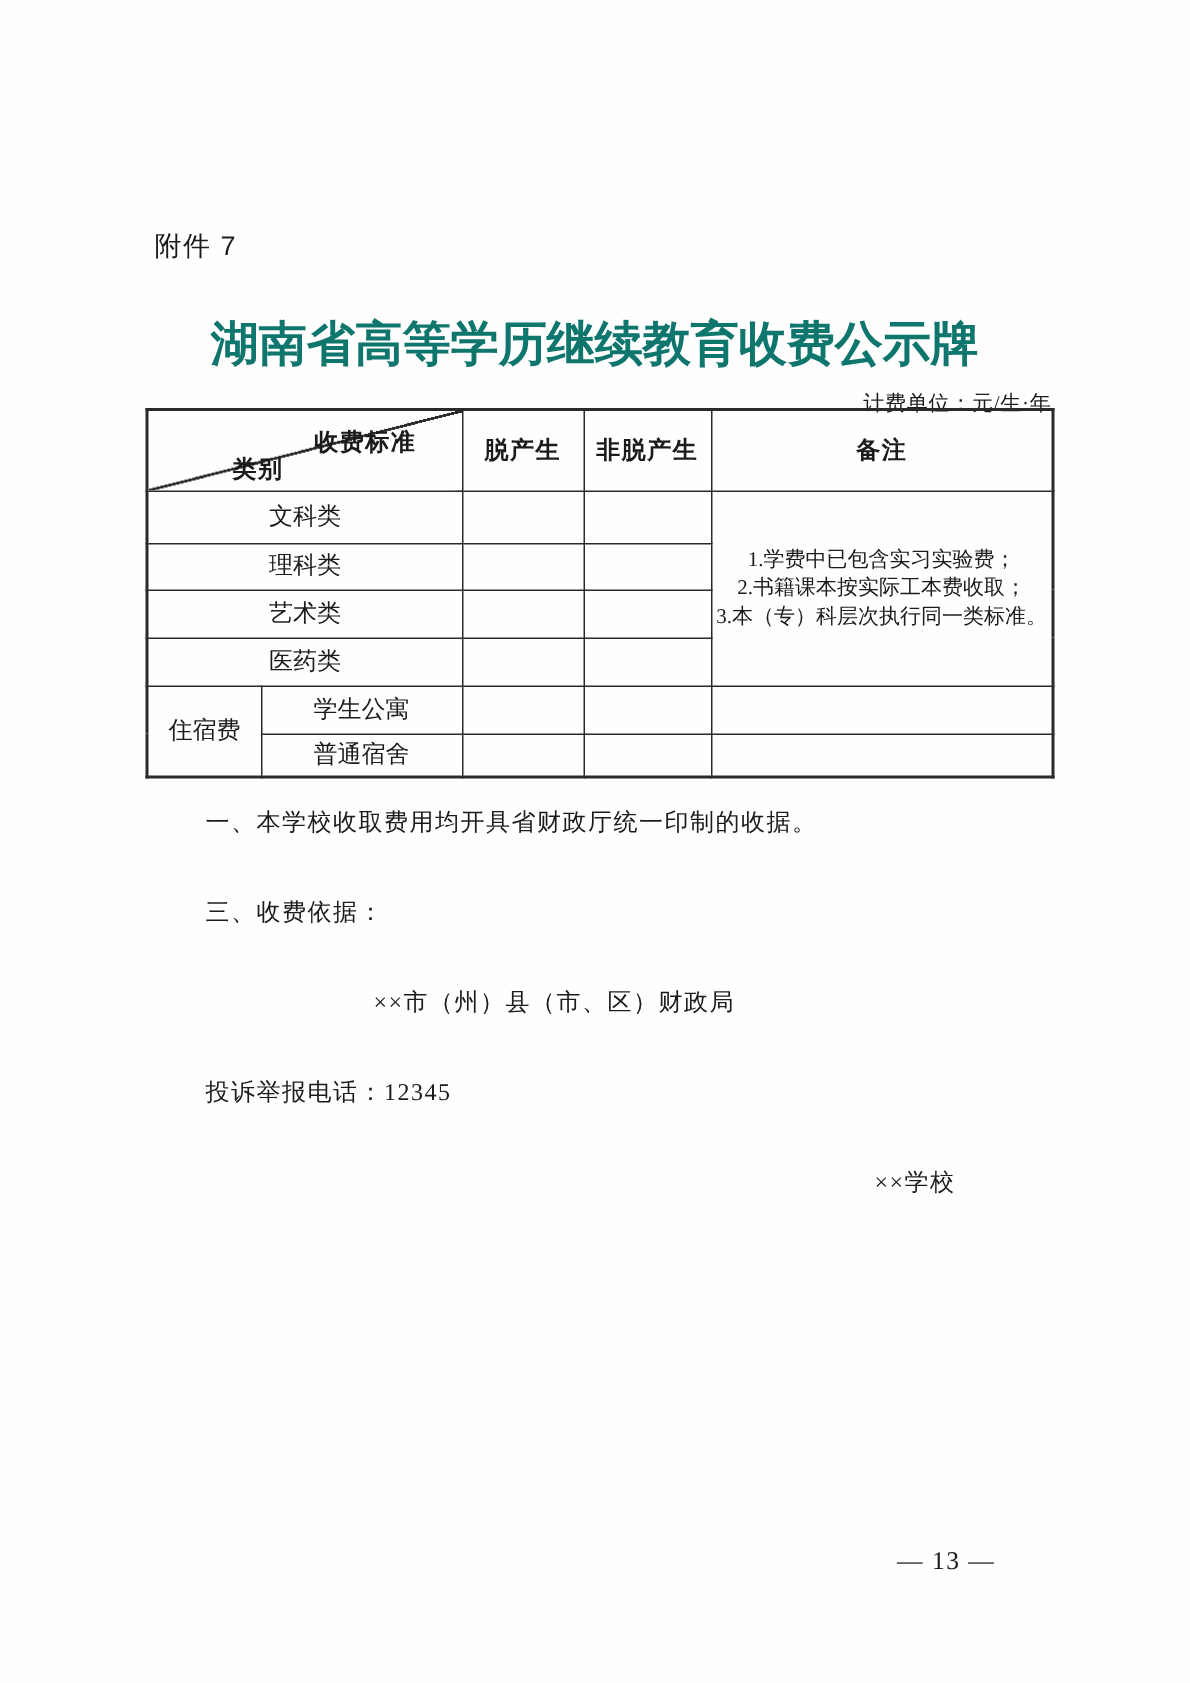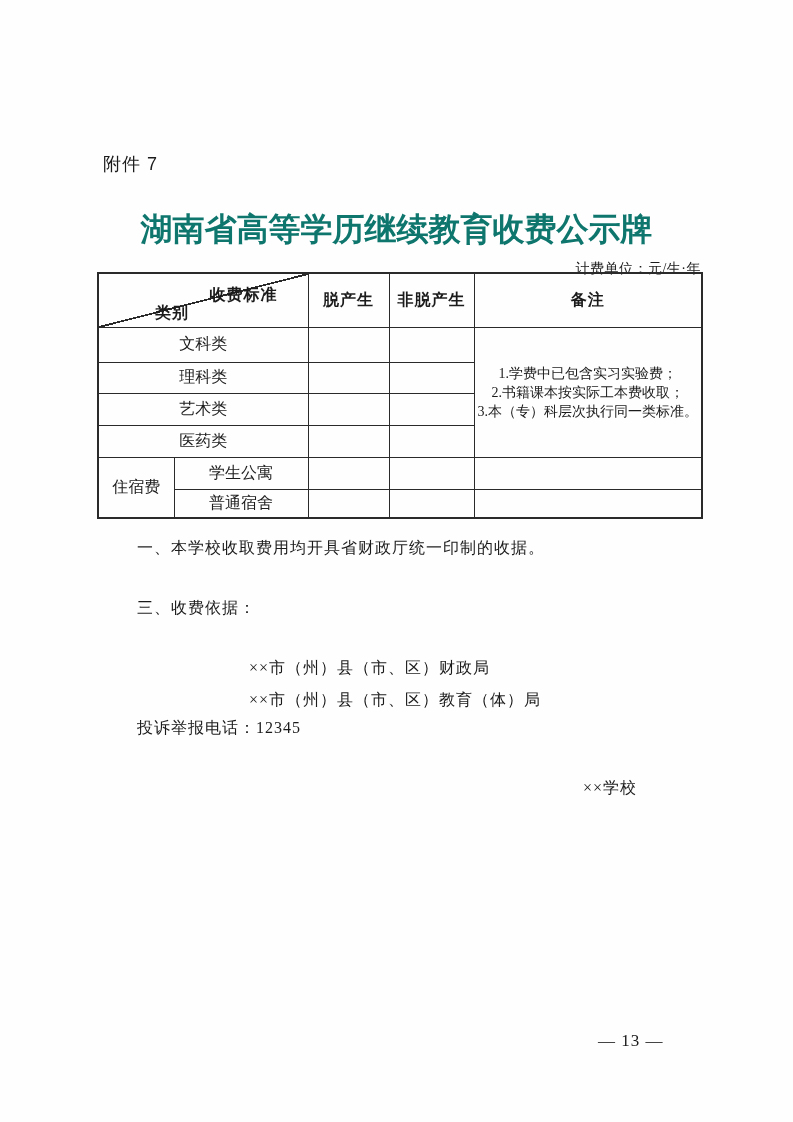--- a/index.html
+++ b/index.html
@@ -143,20 +143,19 @@
       <td></td>
       <td></td>
       <td></td>
     </tr>
   </tbody>
     </table>
 
   <div class="abs body-text" style="top:526px">一、本学校收取费用均开具省财政厅统一印制的收据。</div>
   <div class="abs body-text" style="top:586px">三、收费依据：</div>
   <div class="abs body-text indented" style="top:646px">××市（州）县（市、区）财政局</div>
-  <div class="abs body-text indented" style="top:678px">××市（州）县（市、区）教育（体）局</div>
   <div class="abs body-text" style="top:706px">投诉举报电话：12345</div>
 
   <div class="abs signature">××学校</div>
 
   <div class="abs page-number">— 13 —</div>
 
 </div>
 
 </body></html>

